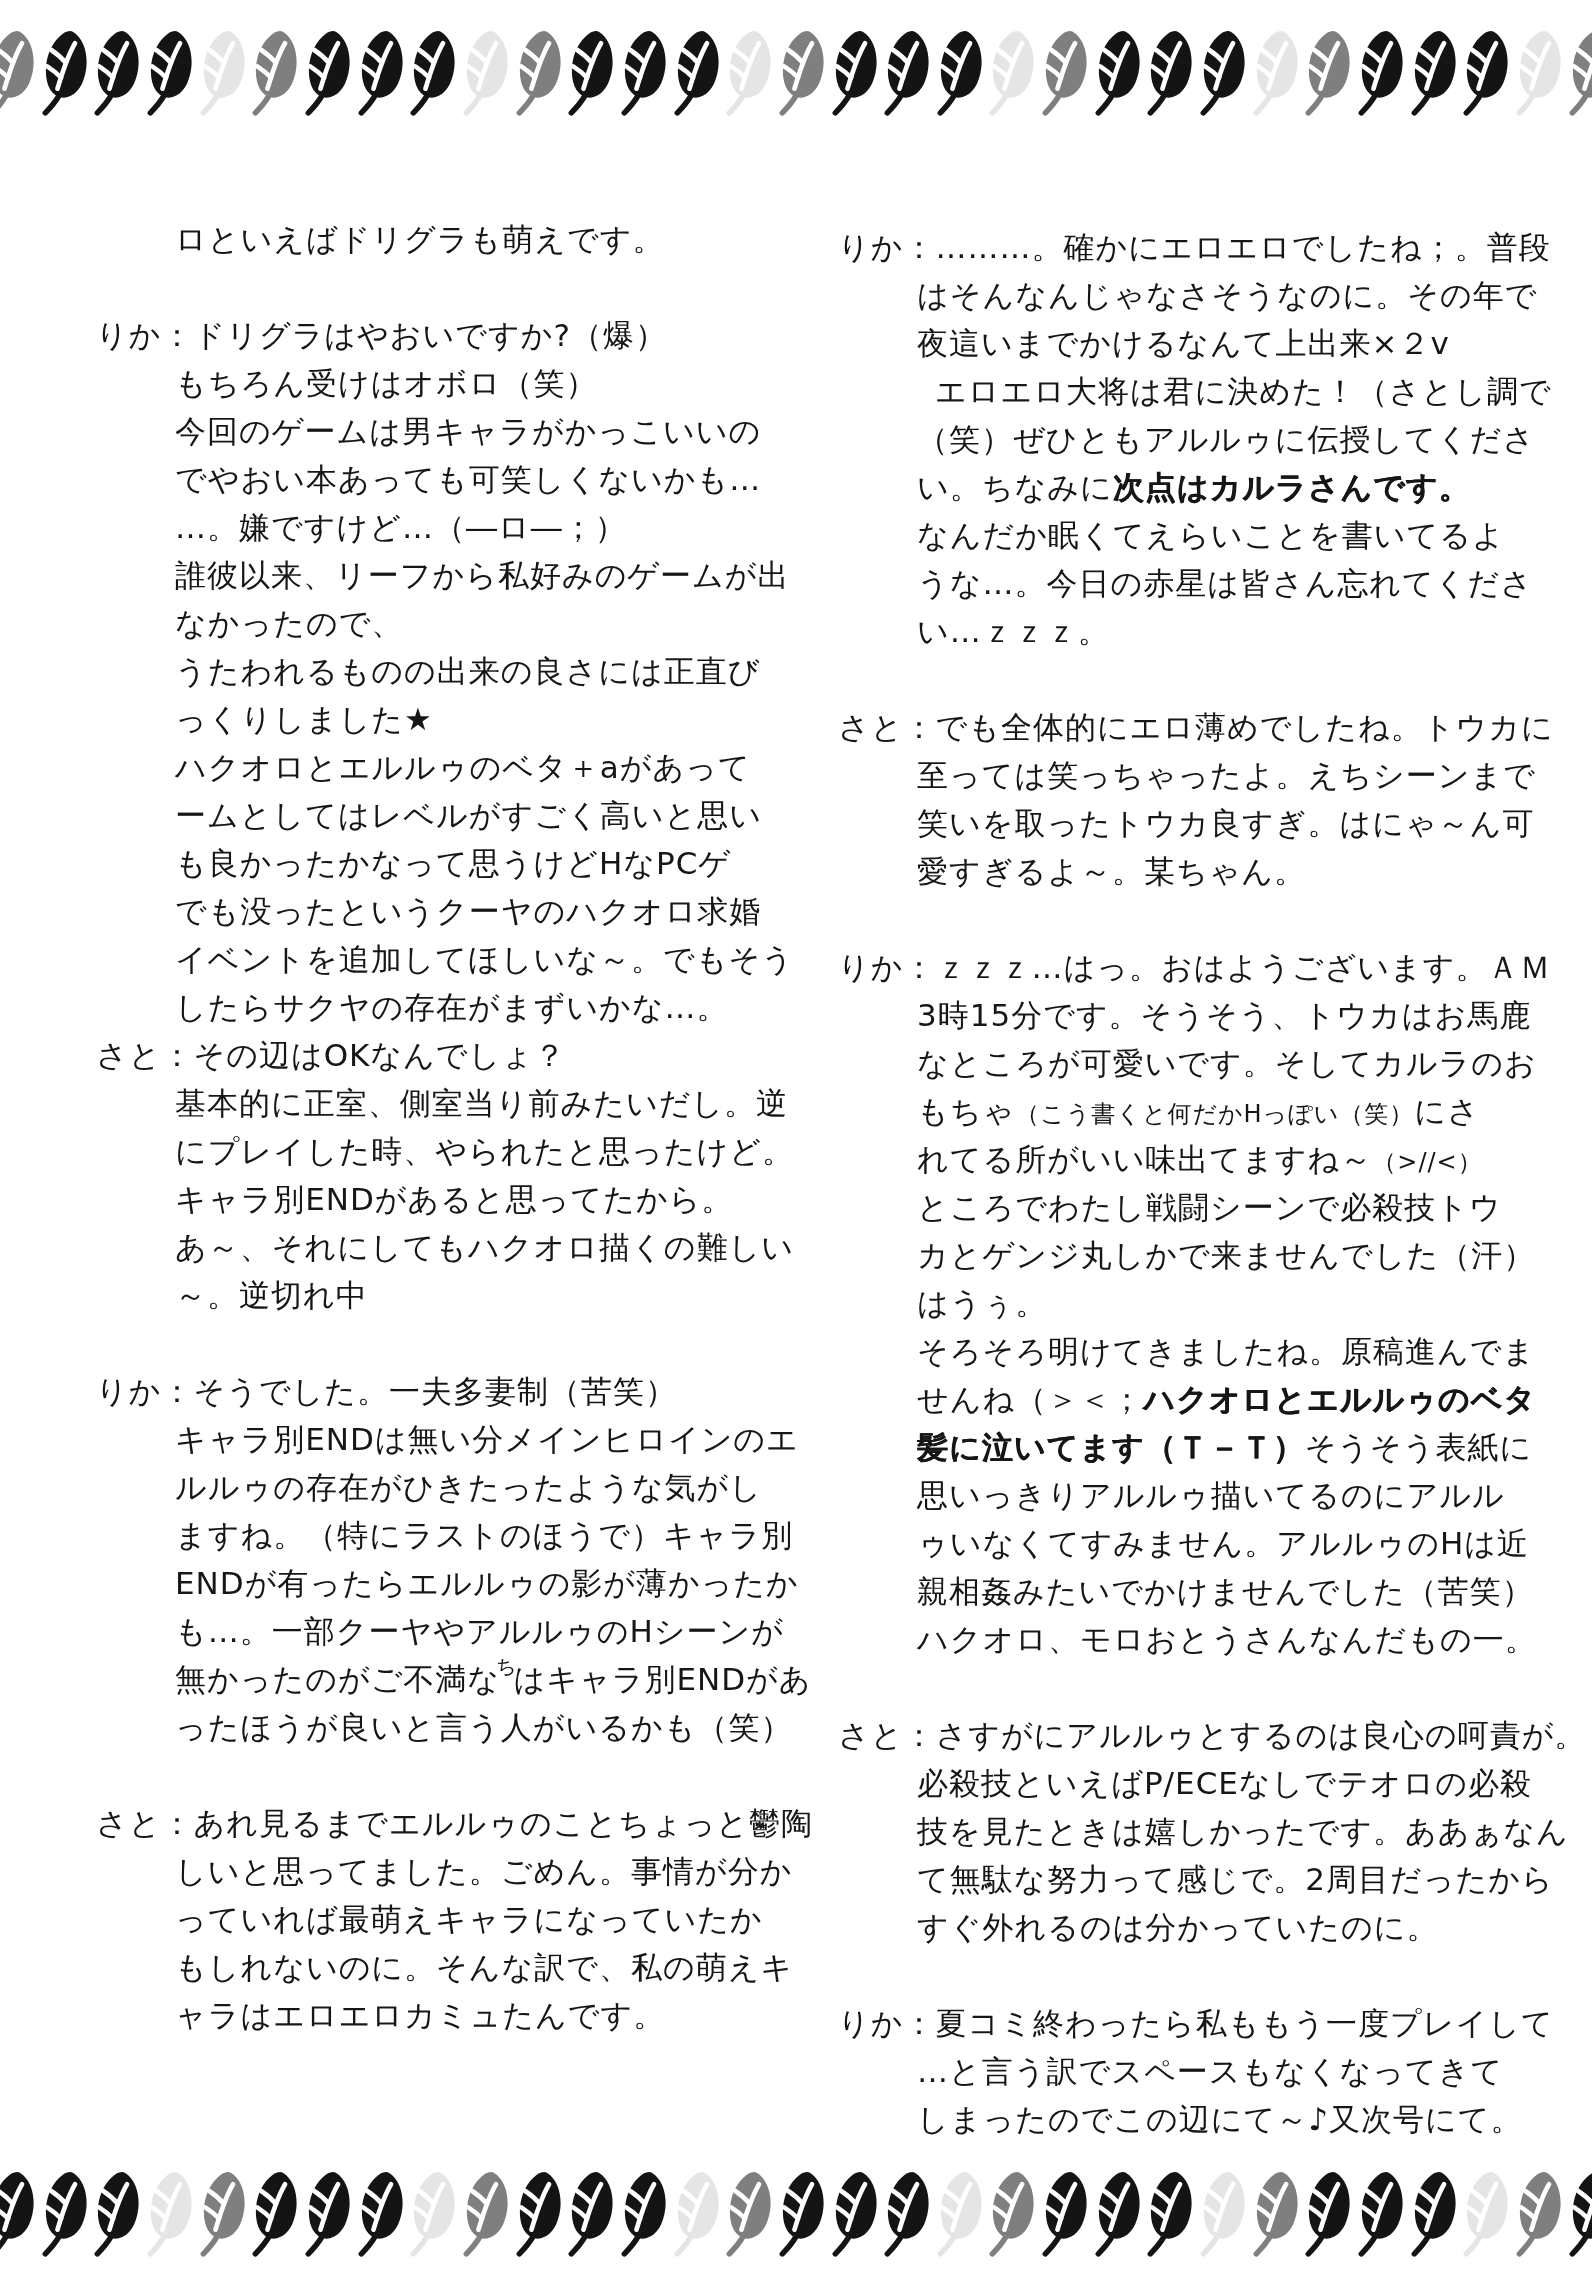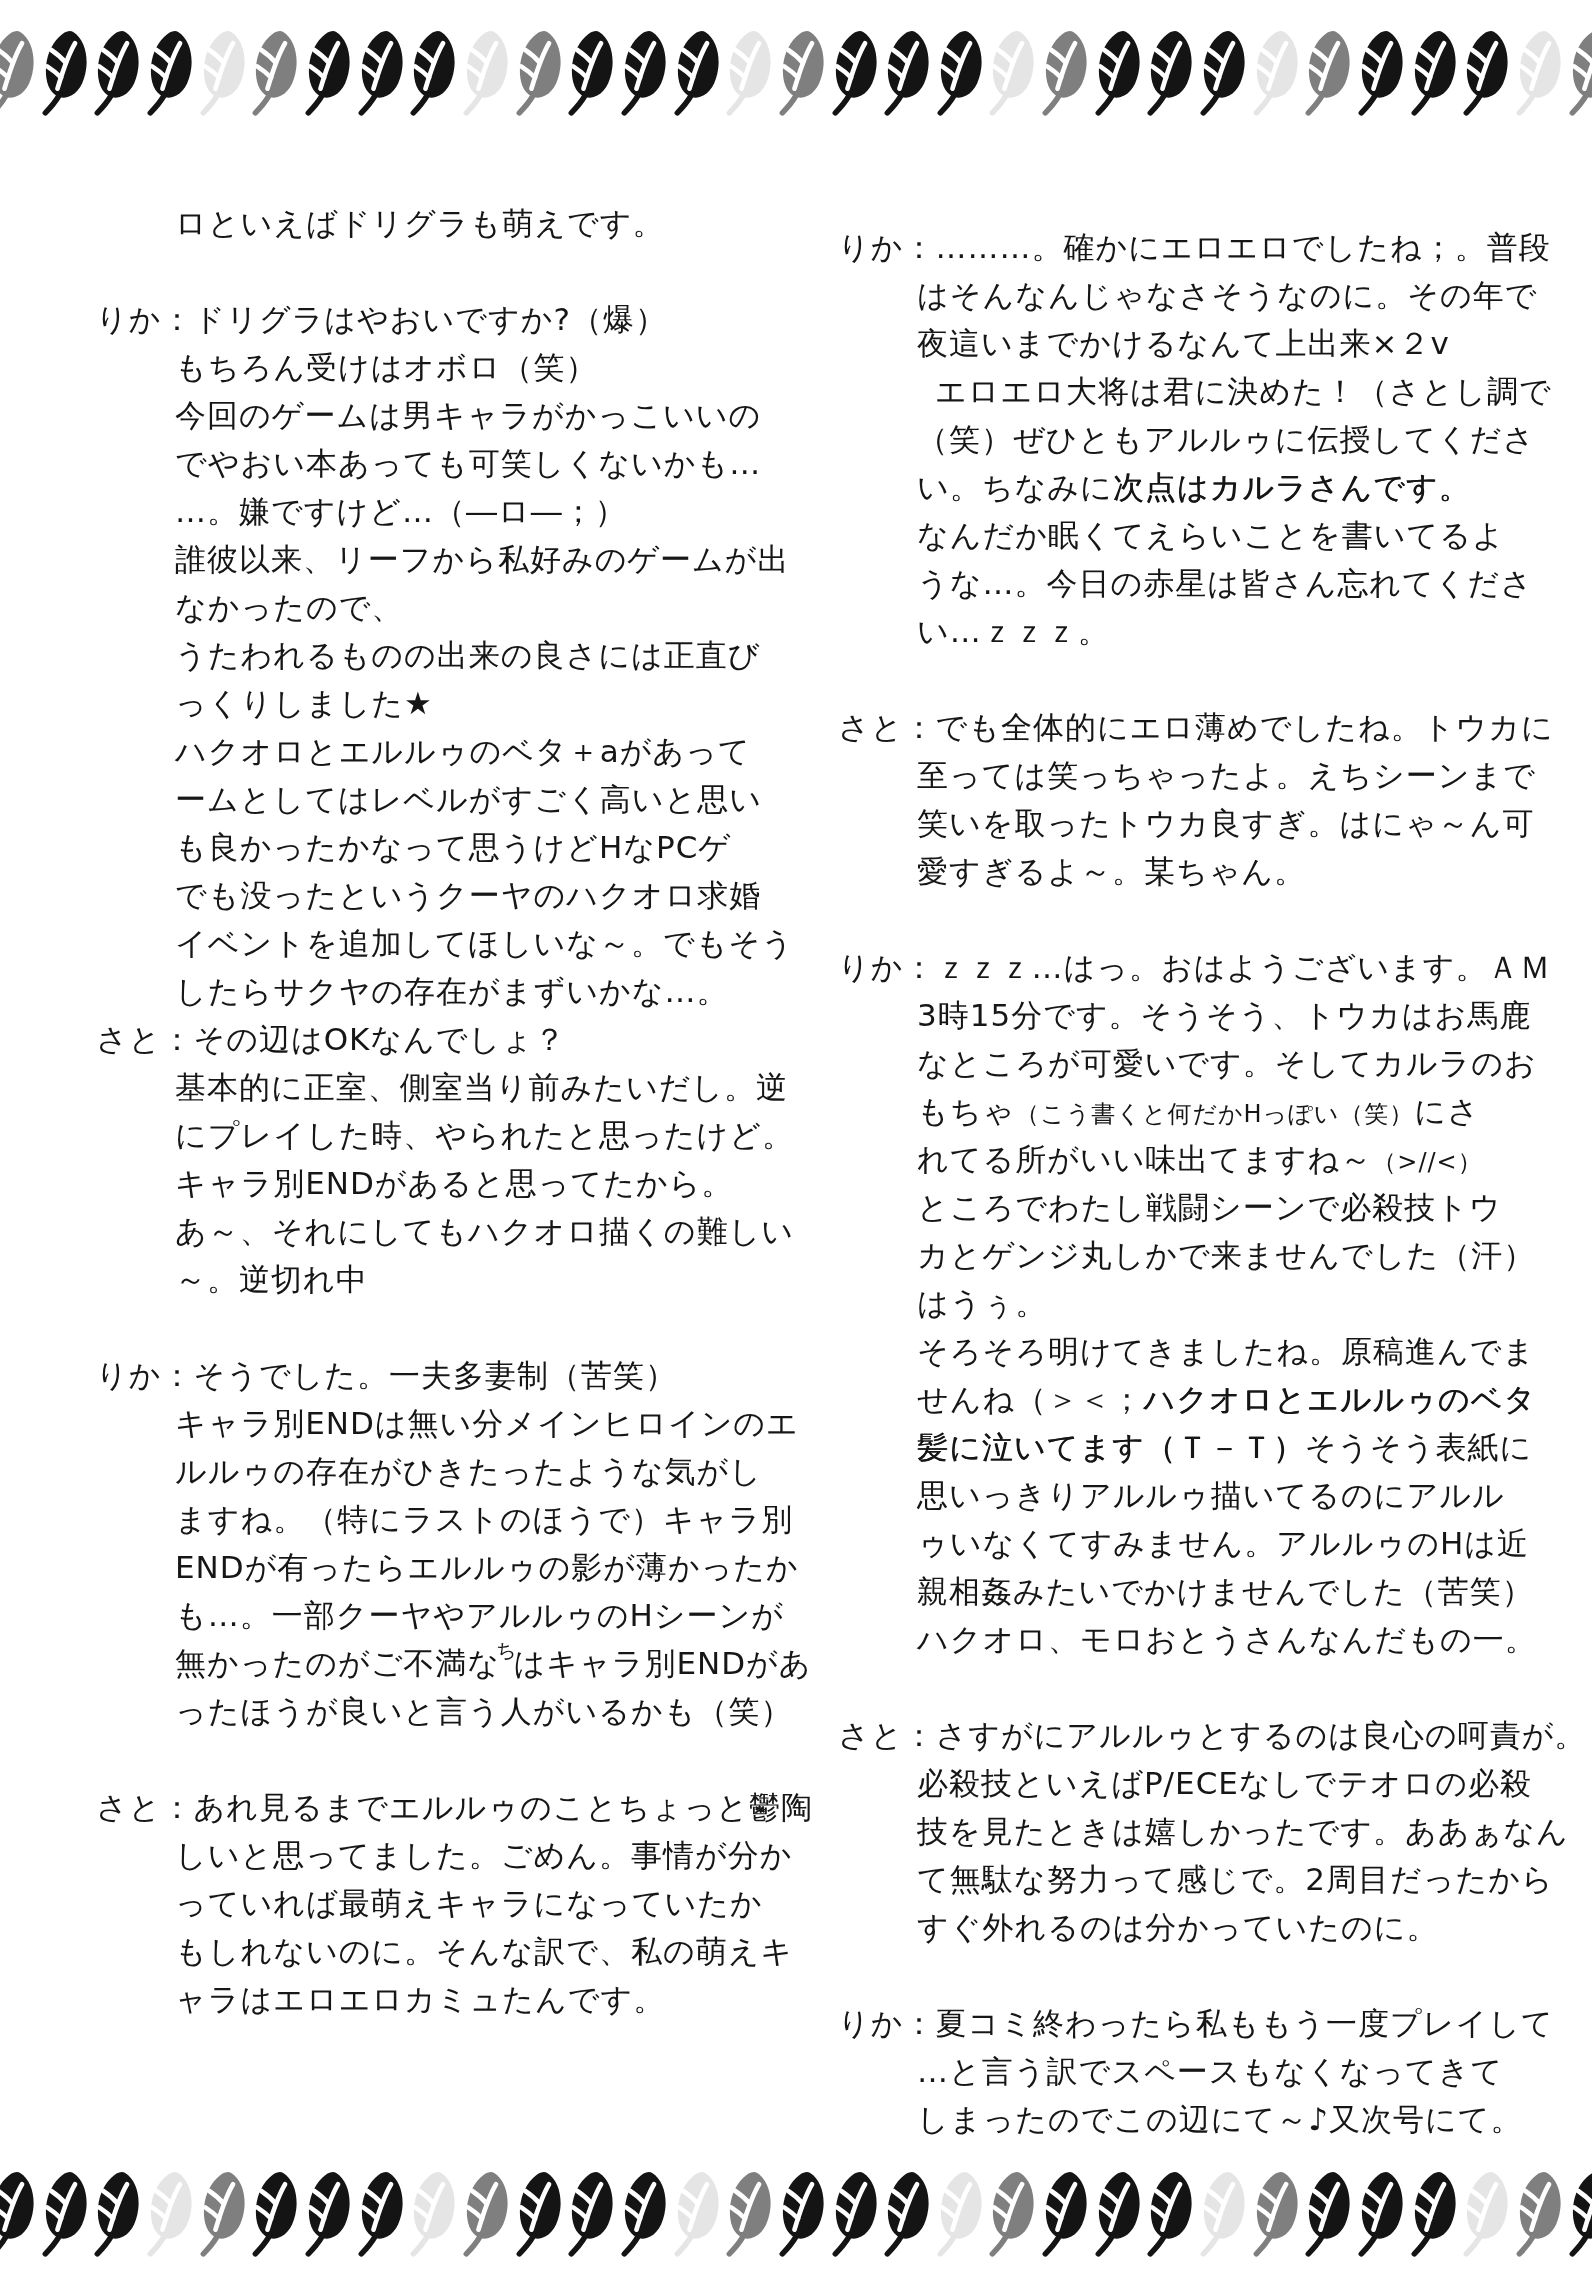--- a/index.html
+++ b/index.html
@@ -13,29 +13,29 @@
   .leaf-row{position:absolute;left:-16px;width:1632px;display:flex;justify-content:space-between;}
   .leaf-row.top{top:26px;}
   .leaf-row.bottom{top:2167px;}
   .leaf{width:52px;height:92px;flex:0 0 auto;}
   .leaf svg{width:100%;height:100%;display:block;}
   .leaf.black{opacity:.96;}
   .leaf.gray{opacity:.52;}
   .leaf.faint{opacity:.10;}
   
   .col{position:absolute;width:711px;}
-  .col.left{left:96px;top:203px;}
+  .col.left{left:96px;top:219px;}
   .col.right{left:838px;top:227px;}
   .row{
     height:48px;display:flex;align-items:flex-start;
     font-size:31px;line-height:41px;letter-spacing:1px;white-space:nowrap;
   }
   .speaker{flex:0 0 79px;}
   .body{flex:1 1 auto;}
-  .b{font-weight:normal;text-shadow:0.6px 0 currentColor;}
+  .b{font-weight:bold;text-shadow:0.6px 0 currentColor;}
   .sm{font-size:24px;}
   .ins{font-size:20px;display:inline-block;transform:translateY(-17px);margin:0 -4px;}
 </style>
 </head>
 <body>
 
 <div class="page">
   <div class="leaf-row top">
       <div class="leaf gray">
         <svg viewBox="0 0 56 92">

